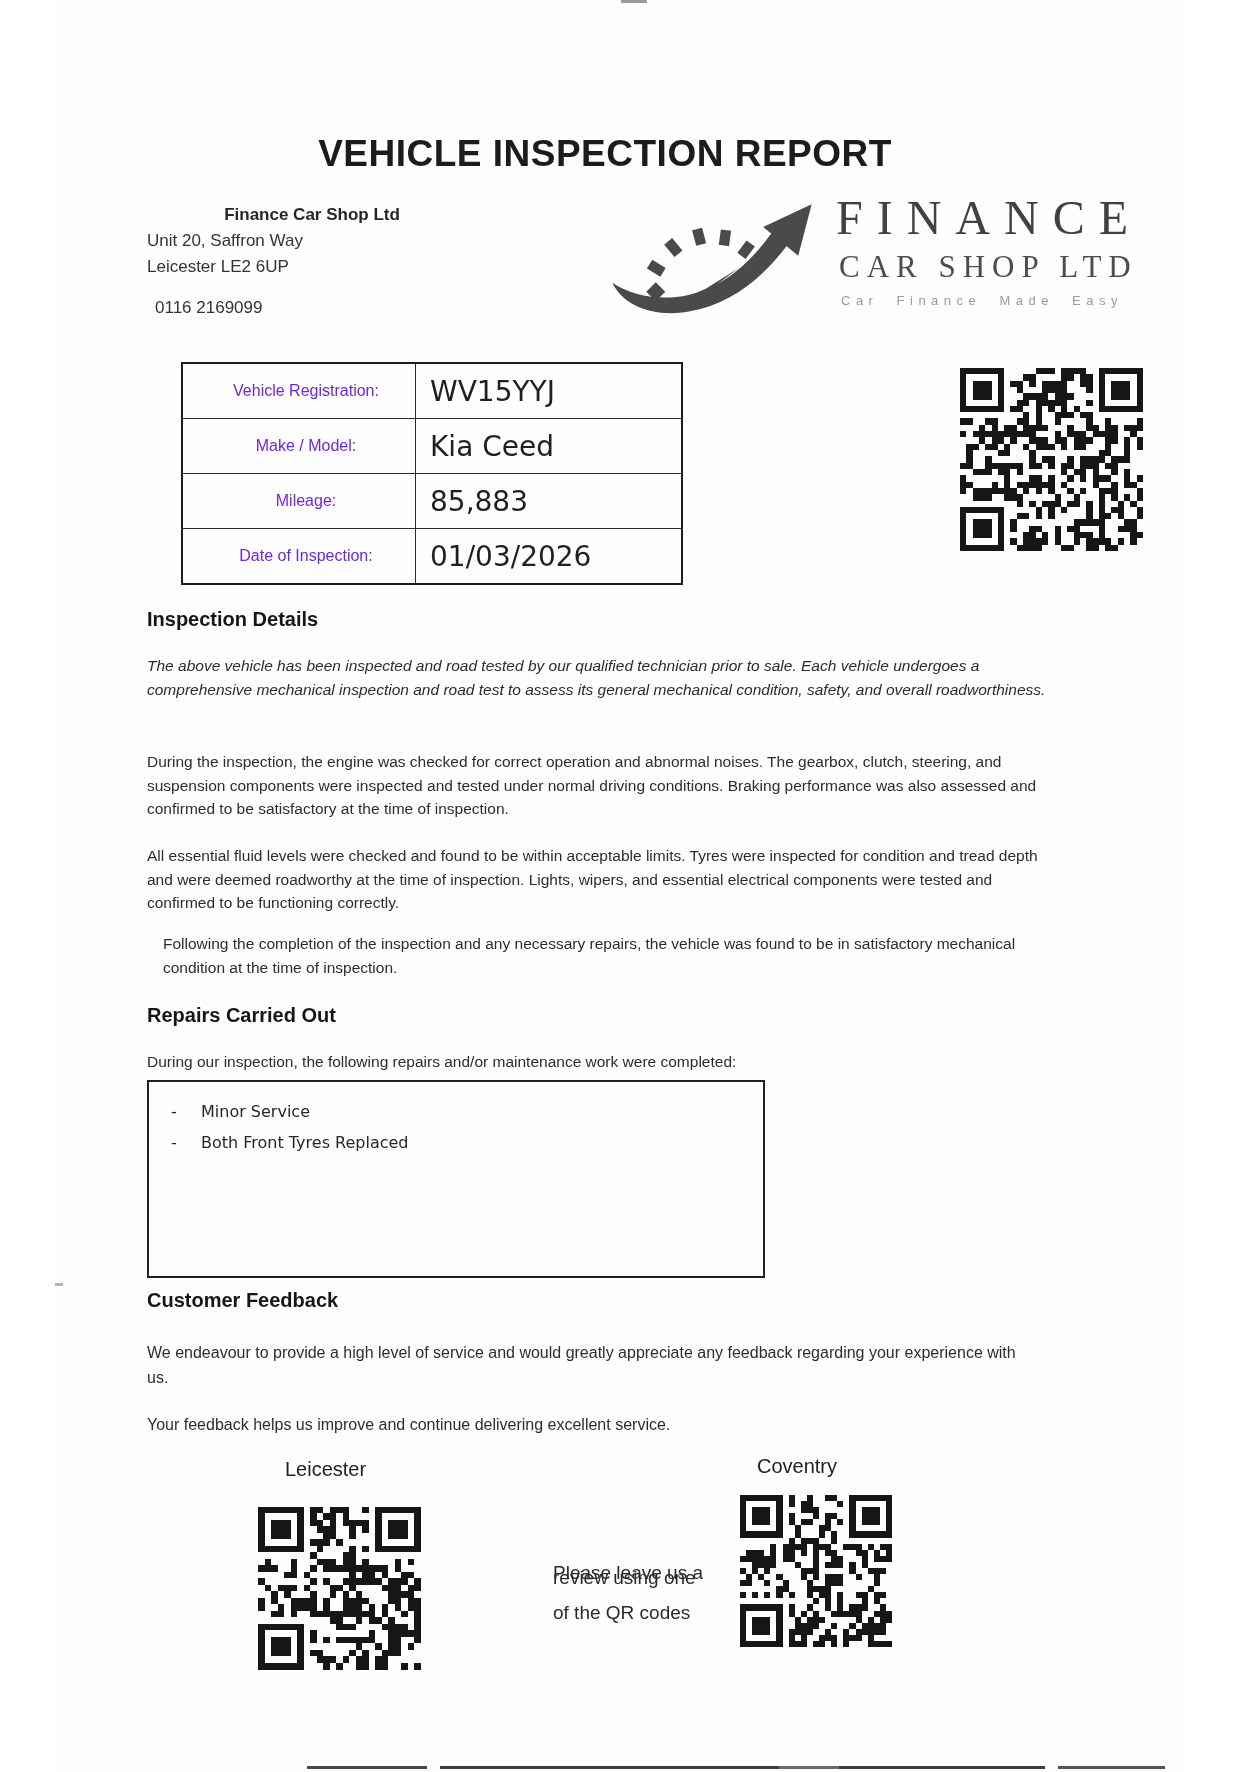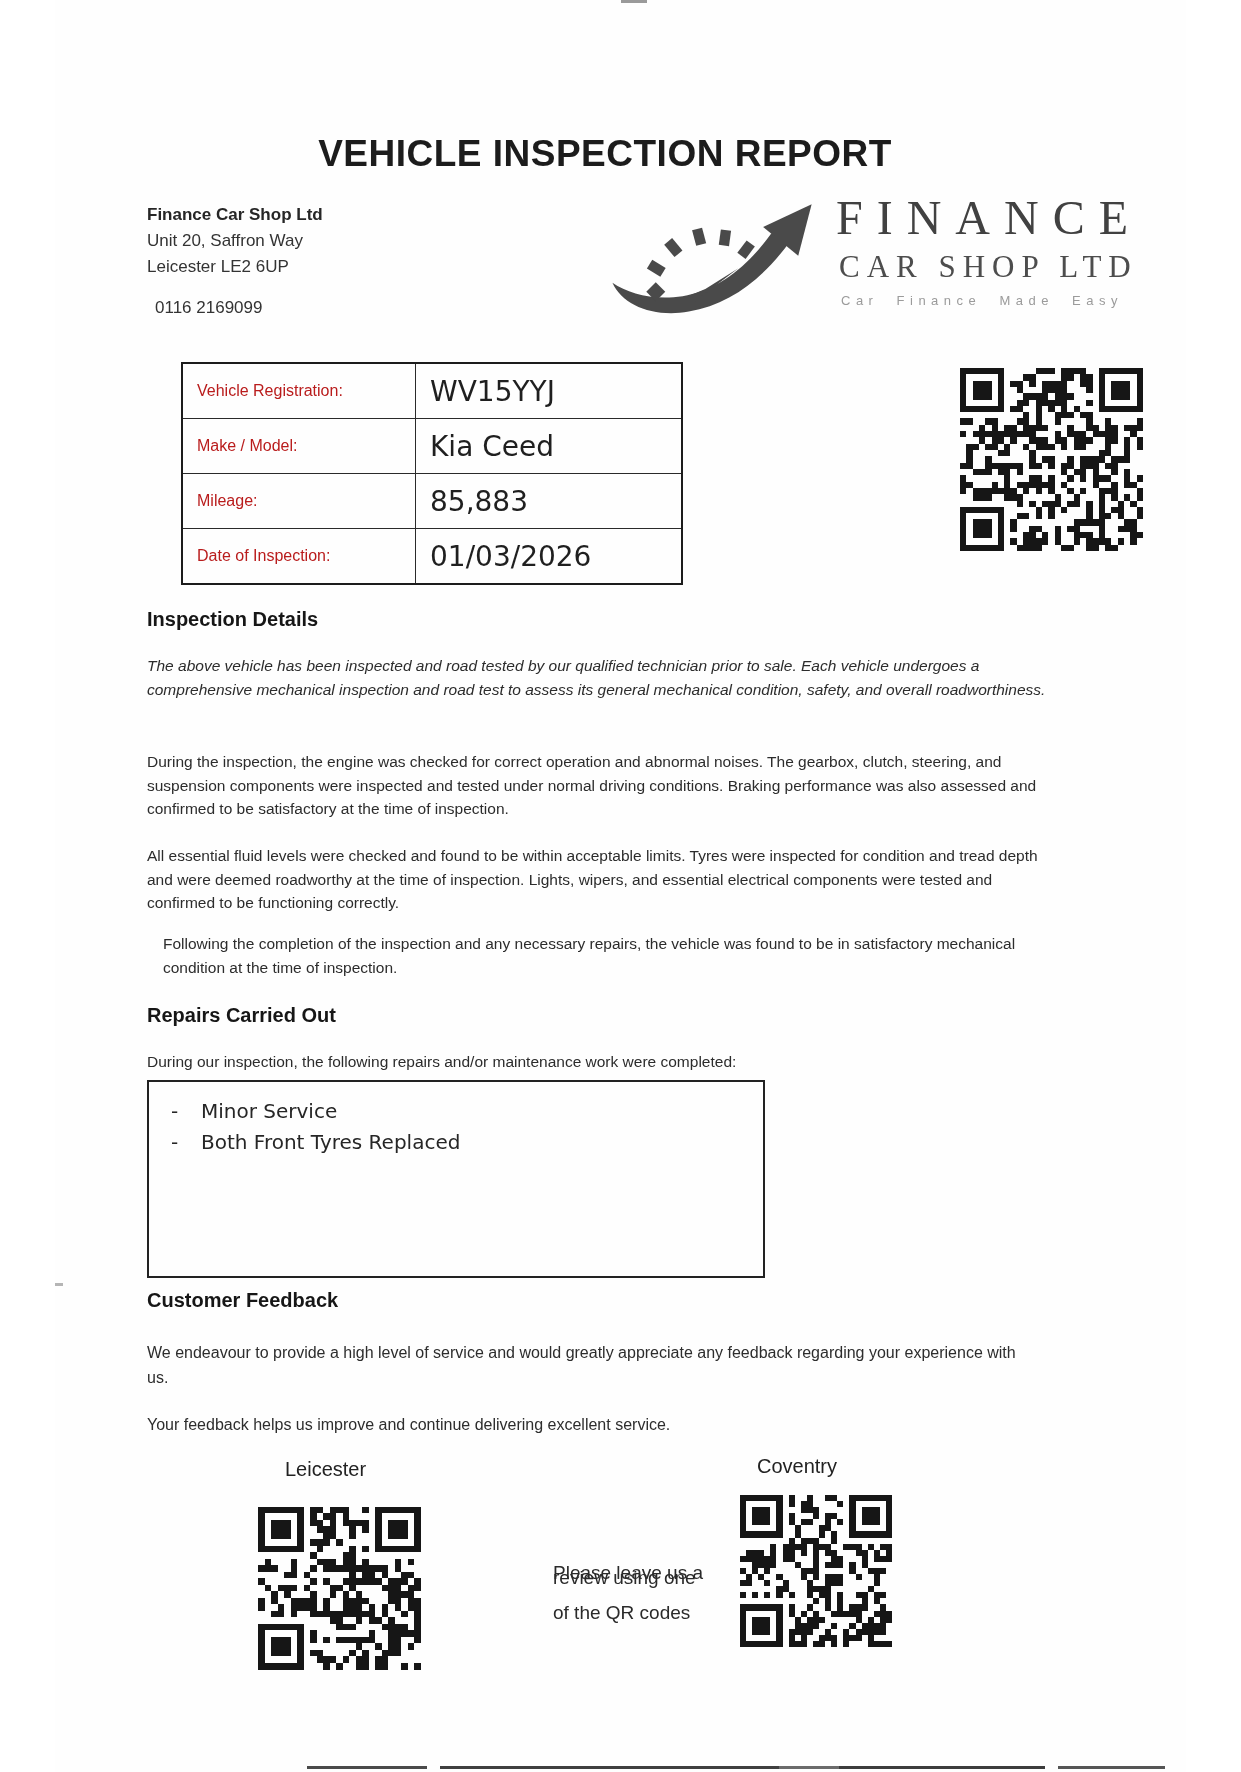--- a/index.html
+++ b/index.html
@@ -27,21 +27,21 @@
   
   .title{
     left:90px;top:133px;width:920px;
     text-align:center;
     font-size:37px;font-weight:bold;color:#1c1c1c;
     letter-spacing:0.5px;margin:0;
   }
 
   
   .company{left:92px;top:202px;width:330px;font-size:17px;line-height:26px;color:#333;}
-  .company .c-name{font-weight:bold;color:#262626;}
+  .company .c-name{font-weight:bold;color:#262626;text-align:center;}
   .phone{left:100px;top:298px;font-size:17px;color:#333;}
 
   
   .logo-word{
     left:781px;top:190px;width:330px;
     font-family:"Liberation Serif", serif;
     font-size:48px;letter-spacing:14px;
     color:#414141;white-space:nowrap;
   }
   .logo-sub{
@@ -62,21 +62,21 @@
     left:126px;top:362px;width:502px;
     border-collapse:collapse;
     table-layout:fixed;
   }
   .vtable td{
     border:1.5px solid #2a2a2a;
     height:54px;vertical-align:middle;
     padding:0 0 0 14px;
   }
   .vtable{border:2px solid #1c1c1c;}
-  .vtable .lbl{width:218px;font-size:16px;color:#b91c1c;}
+  .vtable .lbl{width:218px;font-size:16px;color:#6d28d9;text-align:center;}
   .vtable .val{font-family:"DejaVu Sans", sans-serif;font-size:28px;color:#1f1f1f;}
 
   
   .qr{position:absolute;}
   .qr svg{display:block;width:100%;height:100%;}
   .qr-main{left:905px;top:367px;width:183px;height:185px;}
   .qr-leicester{left:203px;top:1502px;width:163px;height:172px;}
   .qr-coventry{left:685px;top:1490px;width:152px;height:162px;}
 
   
@@ -90,21 +90,21 @@
 
   .sect-repairs-h{left:92px;top:1004px;}
   .repairs-intro{left:92px;top:1053px;width:700px;font-size:15.5px;color:#2c2c2c;}
   .repairs-box{
     left:92px;top:1080px;width:618px;height:198px;
     border:2px solid #222;
     padding:14px 0 0 22px;box-sizing:border-box;
   }
   .r-item{
     font-family:"DejaVu Sans", sans-serif;
-    font-size:20px;line-height:31px;color:#262626;
+    font-size:16px;line-height:31px;color:#262626;
   }
   .r-item .dash{display:inline-block;width:30px;}
 
   .sect-feedback-h{left:92px;top:1289px;}
   .fb1{left:92px;top:1340px;width:880px;font-size:16px;line-height:25px;}
   .fb2{left:92px;top:1416px;width:880px;font-size:16px;}
 
   
   .loc{position:absolute;font-size:20px;color:#222;}
   .loc-left{left:230px;top:1458px;}

